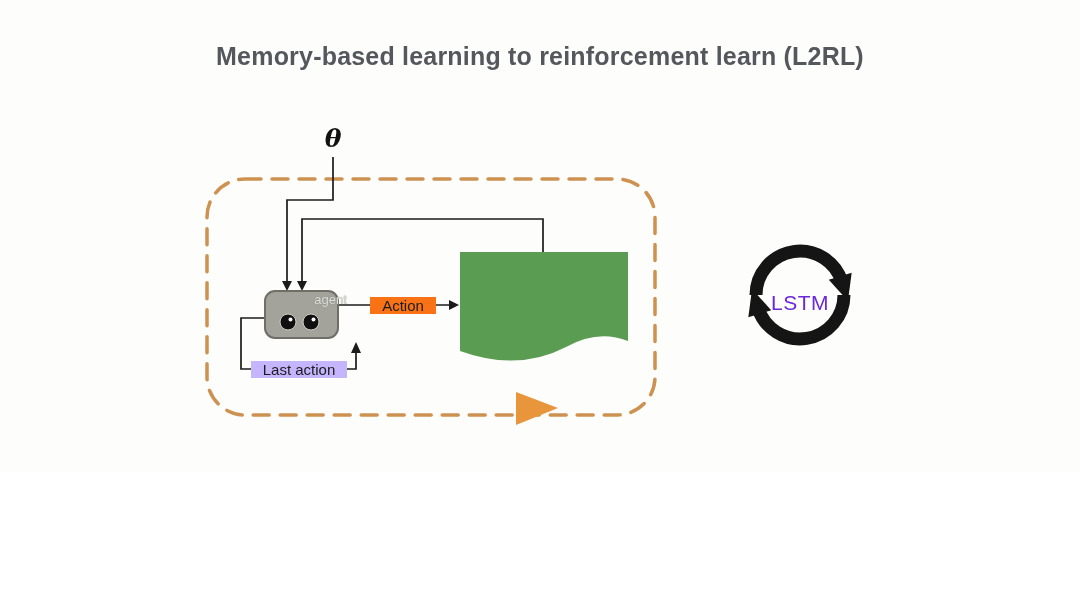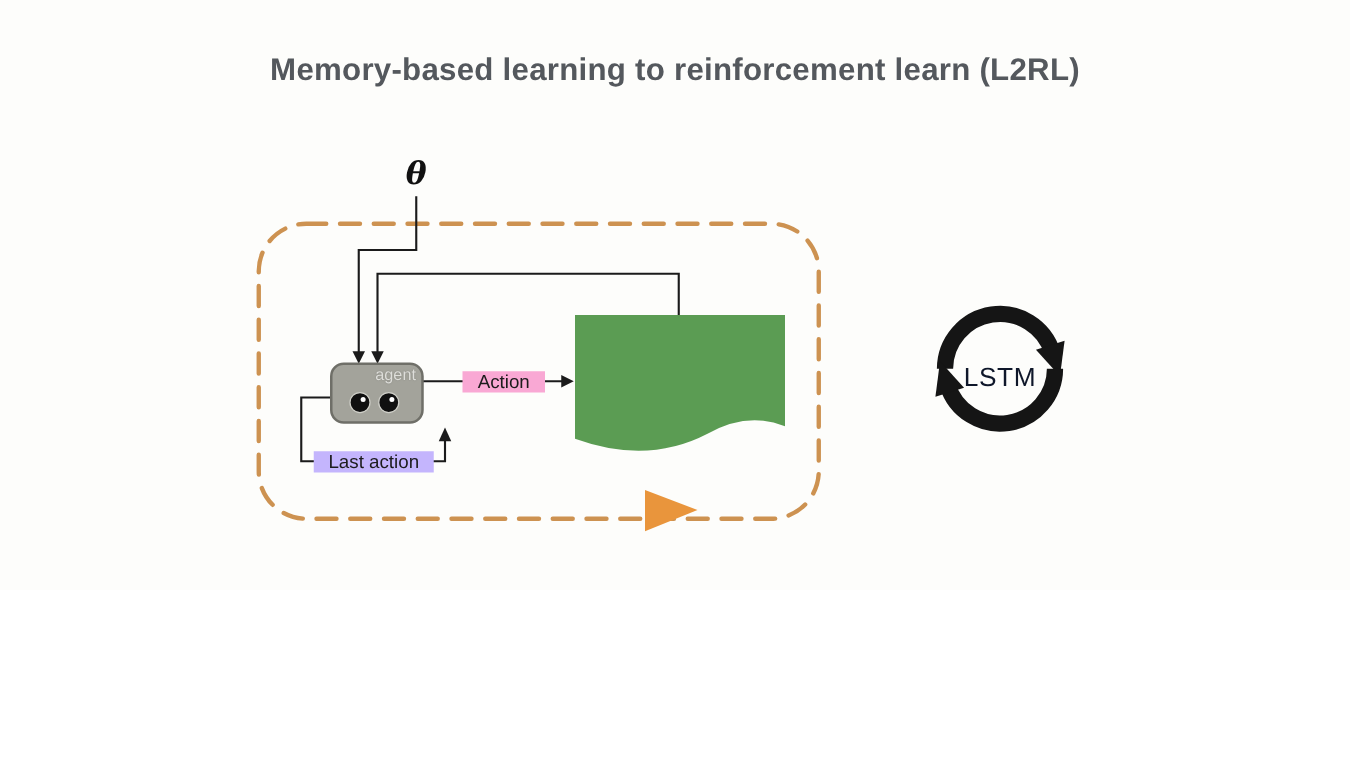--- a/index.html
+++ b/index.html
@@ -39,43 +39,43 @@
     font-size: 25px;
     color: #111;
   }
   .obs-block {
     left: 356px; top: 204px; width: 118px;
     background: #fdfdfb;
     line-height: 22px;
   }
   .action-lbl {
     left: 370px; top: 297px; width: 66px;
-    background: #f9a8d4;
+    background: #f97316;
   }
   .last-action-lbl {
     left: 251px; top: 361px; width: 96px;
     background: #c4b5fd;
   }
   .agent-lbl {
-    left: 260px; top: 292px; width: 73px;
+    left: 274px; top: 292px; width: 73px;
     font-size: 13px;
     color: #dededa;
     text-shadow: 0 0 1px #7a7a74;
     padding-left: 40px;
   }
   .env-lbl {
     left: 460px; top: 289px; width: 168px;
     font-size: 17px;
     font-weight: 700;
     color: #ffffff;
   }
   .lstm-lbl {
     left: 758px; top: 291px; width: 84px;
     font-size: 21px;
-    color: #0f172a;
+    color: #6d28d9;
     letter-spacing: 0.5px;
   }
 </style>
 </head>
 <body>
 
 <div class="stage">
 
   <div class="title">Memory-based learning to reinforcement learn (L2RL)</div>
 

